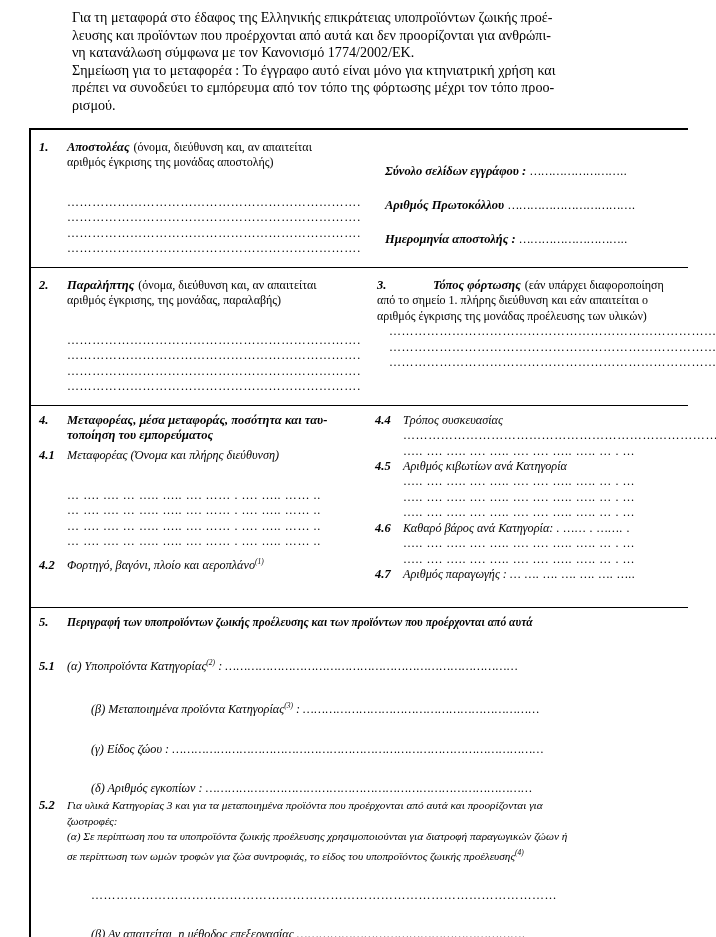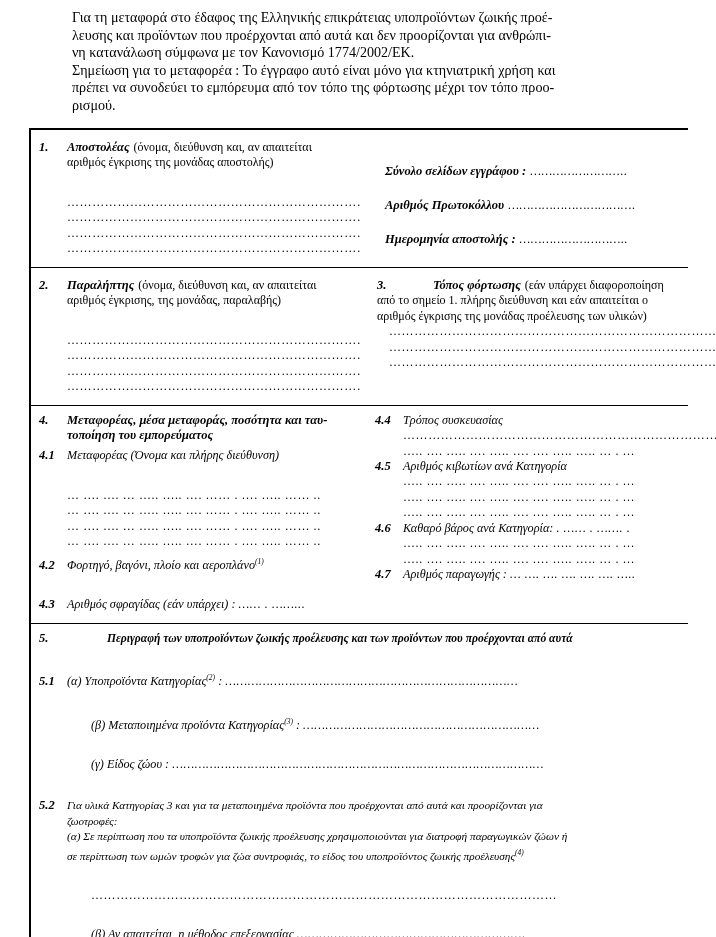--- a/index.html
+++ b/index.html
@@ -237,27 +237,20 @@
               <span class="dotline">… …. …. … ….. ….. ….  …… .  …. ….. ……  ..</span>
             </div>
 
             <div class="row tight" style="margin-top:4px;">
               <span class="num">4.2</span>
               <span class="txt lbl-i2">
                 <span>Φορτηγό, βαγόνι, πλοίο και αεροπλάνο</span><sup>(1)</sup>
               </span>
             </div>
             <div class="sp12"></div>
-            <div class="row tight">
-              <span class="num">4.3</span>
-              <span class="txt lbl-i2">
-                <span>Αριθμός σφραγίδας (εάν υπάρχει) :</span>
-                <span class="dots" style="display:inline;">…… .  ……...</span>
-              </span>
-            </div>
           </div>
         </div>
 
         <div class="col-r">
           <div class="boxcontent" style="padding-top:7px; padding-left:6px;">
             <div class="row tight">
               <span class="num">4.4</span>
               <span class="txt lbl-i2">Τρόπος συσκευασίας</span>
             </div>
             <div class="hang">
@@ -293,21 +286,21 @@
             </div>
           </div>
         </div>
       </div>
     </div>
 
     <div class="band" style="border-bottom:none;">
       <div class="boxcontent" style="padding:7px 8px 14px 8px;">
         <div class="row tight">
           <span class="num">5.</span>
-          <span class="txt lbl-b" style="font-size:11.6px;margin-left:40px;">Περιγραφή των υποπροϊόντων ζωικής προέλευσης και των προϊόντων που προέρχονται από αυτά</span>
+          <span class="txt lbl-b" style="font-size:11.6px;">Περιγραφή των υποπροϊόντων ζωικής προέλευσης και των προϊόντων που προέρχονται από αυτά</span>
         </div>
 
         <div class="sp12"></div>
 
         <div class="row tight">
           <span class="num">5.1</span>
           <span class="txt lbl-i2">
             <span>(α) Υποπροϊόντα Κατηγορίας</span><sup>(2)</sup><span> :</span>
             <span class="dots" style="display:inline;">……………………………………………………………………</span>
           </span>
@@ -322,20 +315,24 @@
 
         <div class="sp12"></div>
 
         <div class="hang2 lbl-i2 tight">
           <span>(γ) Είδος ζώου :</span>
           <span class="dots" style="display:inline;">………………………………………………………………………………………</span>
         </div>
 
         <div class="sp12"></div>
 
+        <div class="hang2 lbl-i2 tight">
+          <span>(δ) Αριθμός εγκοπίων :</span>
+          <span class="dots" style="display:inline;">……………………………………………………………………………</span>
+        </div>
 
         <div class="row tight" style="margin-top:2px;">
           <span class="num">5.2</span>
           <span class="txt lbl-i2" style="font-size:11.3px;">Για υλικά Κατηγορίας 3 και για τα μεταποιημένα προϊόντα που προέρχονται από αυτά και προορίζονται για</span>
         </div>
         <div class="hang lbl-i2 tight" style="font-size:11px;">ζωοτροφές:</div>
         <div class="hang lbl-i2 tight" style="font-size:11.3px;">(α) Σε περίπτωση που τα υποπροϊόντα ζωικής προέλευσης  χρησιμοποιούνται για διατροφή παραγωγικών  ζώων ή</div>
         <div class="hang lbl-i2 tight" style="font-size:11.3px;">
           <span>σε περίπτωση των ωμών τροφών για ζώα συντροφιάς, το είδος του υποπροϊόντος ζωικής προέλευσης</span><sup>(4)</sup>
         </div>

